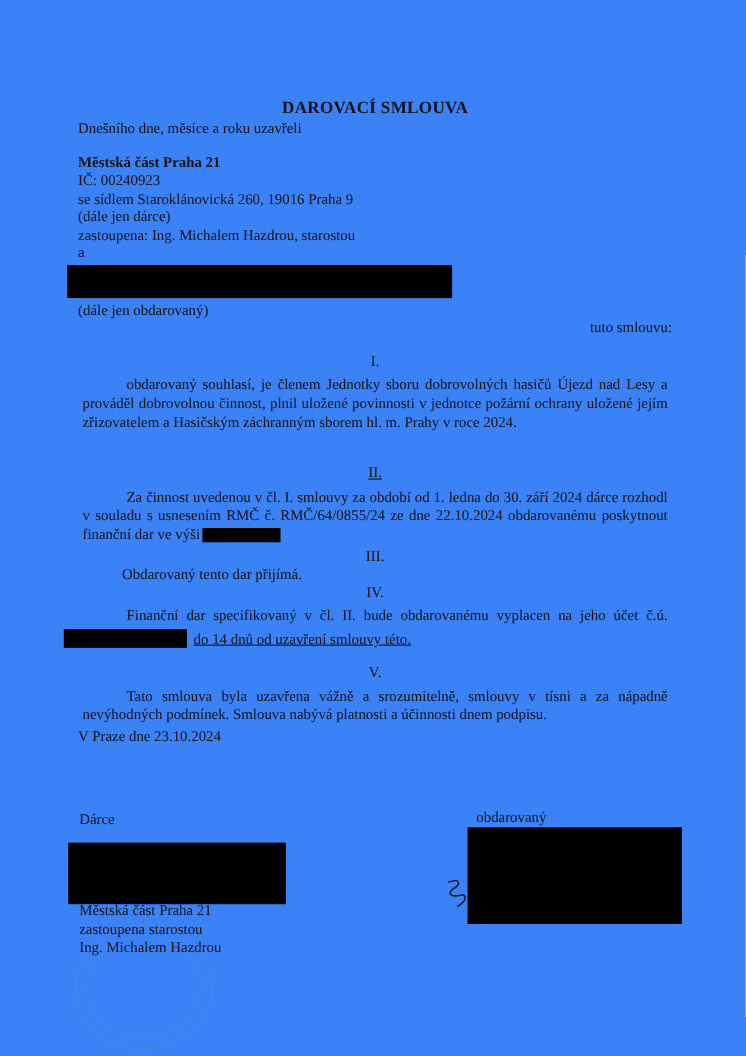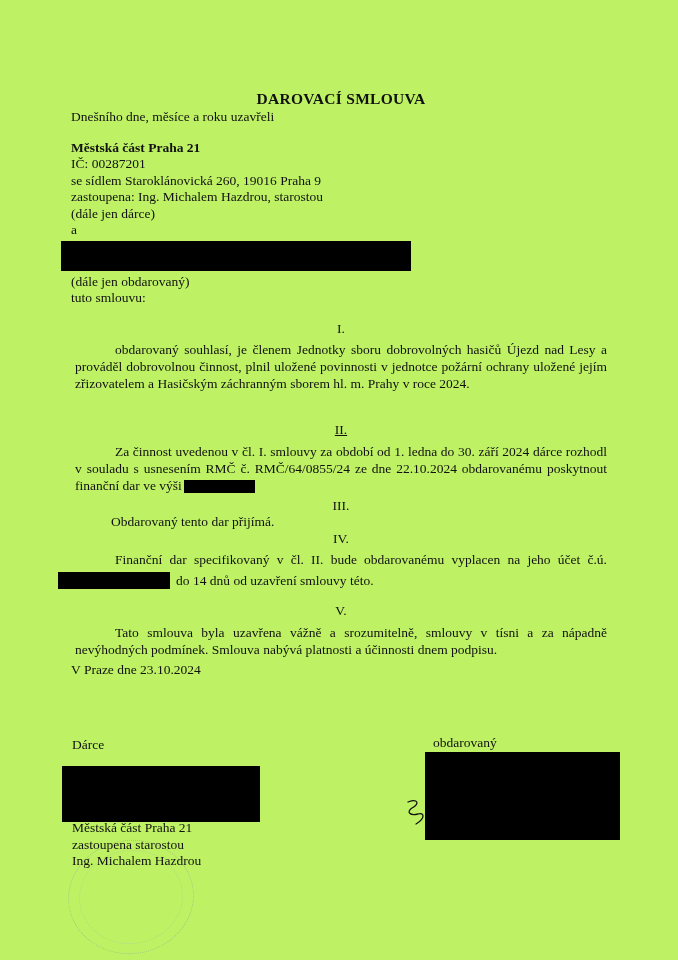--- a/index.html
+++ b/index.html
@@ -1,21 +1,21 @@
 <!DOCTYPE html>
 <html lang="cs"><head>
 <meta charset="utf-8">
 <title>Darovací smlouva</title>
 <style>
   html, body { margin: 0; padding: 0; background: #ffffff; }
   .page {
     position: relative;
     width: 678px;
     height: 960px;
-    background: #bef264;
+    background: #3b82f6;
     font-family: "Liberation Serif", "DejaVu Serif", serif;
     font-size: 13.5px;
     color: #111111;
     overflow: hidden;
   }
   .content {
     position: absolute;
     left: 71px;
     top: 0;
     width: 540px;
@@ -26,21 +26,21 @@
     font-size: 15.5px;
     font-weight: bold;
     letter-spacing: 0.3px;
     text-align: center;
     line-height: 20px;
   }
   .line { margin: 0; line-height: 16.5px; }
   .intro { }
   .party { margin-top: 14px; }
   .bold { font-weight: bold; }
-  .center { text-align: left; }
+  .center { text-align: right; }
 
   .redaction { background: #000000; }
   .redaction-donee {
     width: 350px;
     height: 30px;
     margin-left: -10px;
     margin-top: 2px;
   }
   .donee-alias { margin-top: 3px; }
 
@@ -65,20 +65,21 @@
     height: 13px;
     background: #000000;
     vertical-align: text-bottom;
     margin-left: 2px;
   }
   .line4-row {
     display: flex;
     align-items: flex-start;
     margin-left: -13px;
     line-height: 17px;
+    text-decoration: underline;
   }
   .redaction-account {
     width: 112px;
     height: 17px;
     background: #000000;
     flex: none;
     margin-right: 6px;
   }
   .place-date { }
 
@@ -118,24 +119,24 @@
 
 <div class="page">
   <div class="content">
 
     <h1 class="title">DAROVACÍ SMLOUVA</h1>
 
     <p class="line intro">Dnešního dne, měsíce a roku uzavřeli</p>
 
     <div class="party">
       <p class="line bold">Městská část Praha 21</p>
-      <p class="line">IČ: 00287201</p>
+      <p class="line">IČ: 00240923</p>
       <p class="line">se sídlem Staroklánovická 260, 19016 Praha 9</p>
+      <p class="line">(dále jen dárce)</p>
       <p class="line">zastoupena: Ing. Michalem Hazdrou, starostou</p>
-      <p class="line">(dále jen dárce)</p>
       <p class="line">a</p>
     </div>
 
     <div class="redaction redaction-donee"></div>
 
     <p class="line donee-alias">(dále jen obdarovaný)</p>
 
     <p class="line center">tuto smlouvu:</p>
 
     <p class="art-num mt-14">I.</p>

